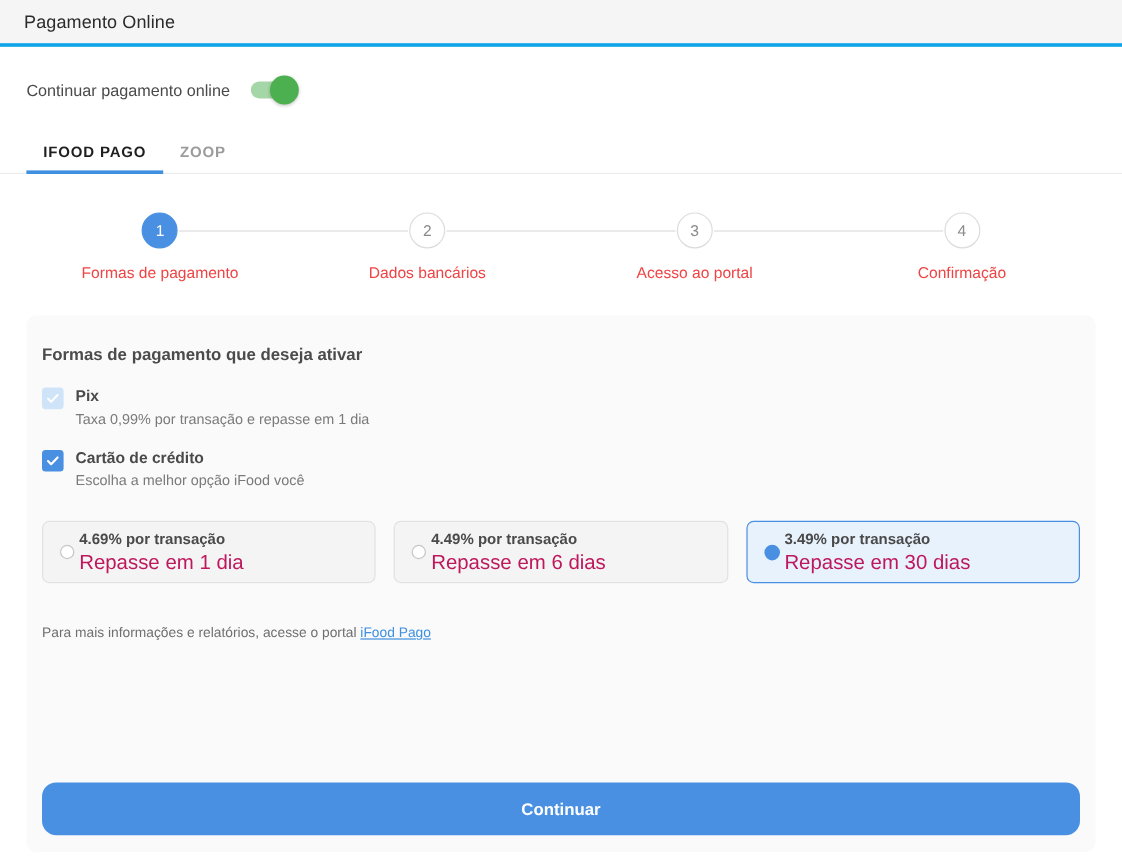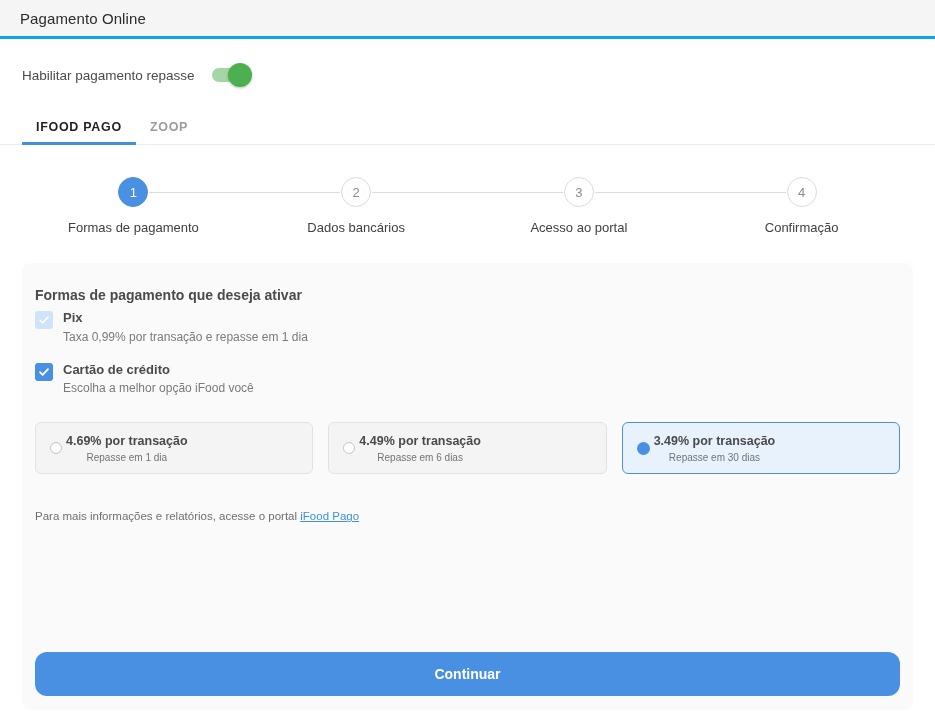--- a/index.html
+++ b/index.html
@@ -126,21 +126,21 @@
     top: 15px;
     height: 1px;
     background: #dcdcdc;
     z-index: 1;
   }
   .step .connector.left  { left: 0;  right: 50%; margin-right: 16px; }
   .step .connector.right { right: 0; left: 50%;  margin-left: 16px; }
   .step .step-label {
     margin-top: 13px;
     font-size: 13px;
-    color: #404040;
+    color: #ef4444;
     white-space: nowrap;
   }
 
   
   .panel {
     margin: 28px 22px 0 22px;
     background: #fafafa;
     border-radius: 8px;
     padding: 24px 13px 14px 13px;
     height: 447px;
@@ -148,21 +148,21 @@
     flex-direction: column;
   }
   .panel-title {
     font-size: 14px;
     font-weight: bold;
     color: #4b4b4b;
     margin-left: 0;
   }
 
   
-  .check-list { margin-top: 6px; }
+  .check-list { margin-top: 18px; }
   .check-item {
     display: flex;
     align-items: flex-start;
     margin-bottom: 16px;
     cursor: pointer;
   }
   .cb {
     width: 18px;
     height: 18px;
     border-radius: 3px;
@@ -227,22 +227,22 @@
   }
   .plan-text { margin-left: 4px; line-height: 1.3; }
   .plan-text .pl-ttl {
     display: block;
     font-size: 12.5px;
     font-weight: bold;
     color: #4a4a4a;
   }
   .plan-text .pl-sub {
     display: block;
-    font-size: 10px;
-    color: #737373;
+    font-size: 17px;
+    color: #be185d;
     margin-top: 1px;
     text-align: center;
   }
 
   
   .note {
     margin-top: 36px;
     font-size: 11.5px;
     color: #6f6f6f;
   }
@@ -268,21 +268,21 @@
   }
 </style>
 </head>
 <body>
 
 <div class="page-header">
   <span class="title">Pagamento Online</span>
 </div>
 
 <div class="toggle-row">
-  <span class="toggle-label">Habilitar pagamento repasse</span>
+  <span class="toggle-label">Continuar pagamento online</span>
   <span class="switch">
     <span class="knob"></span>
   </span>
 </div>
 
 <div class="tabs">
   <button class="tab active">IFOOD PAGO</button>
   <button class="tab">ZOOP</button>
 </div>
 

